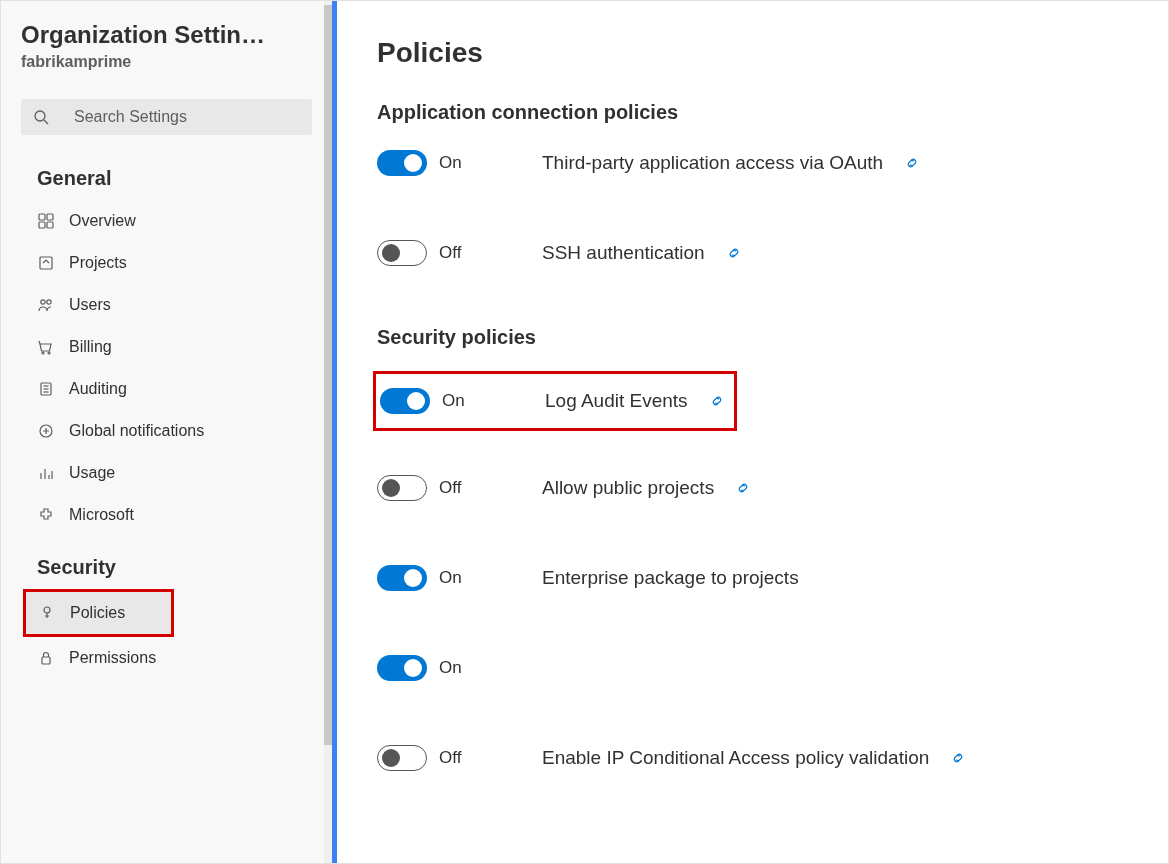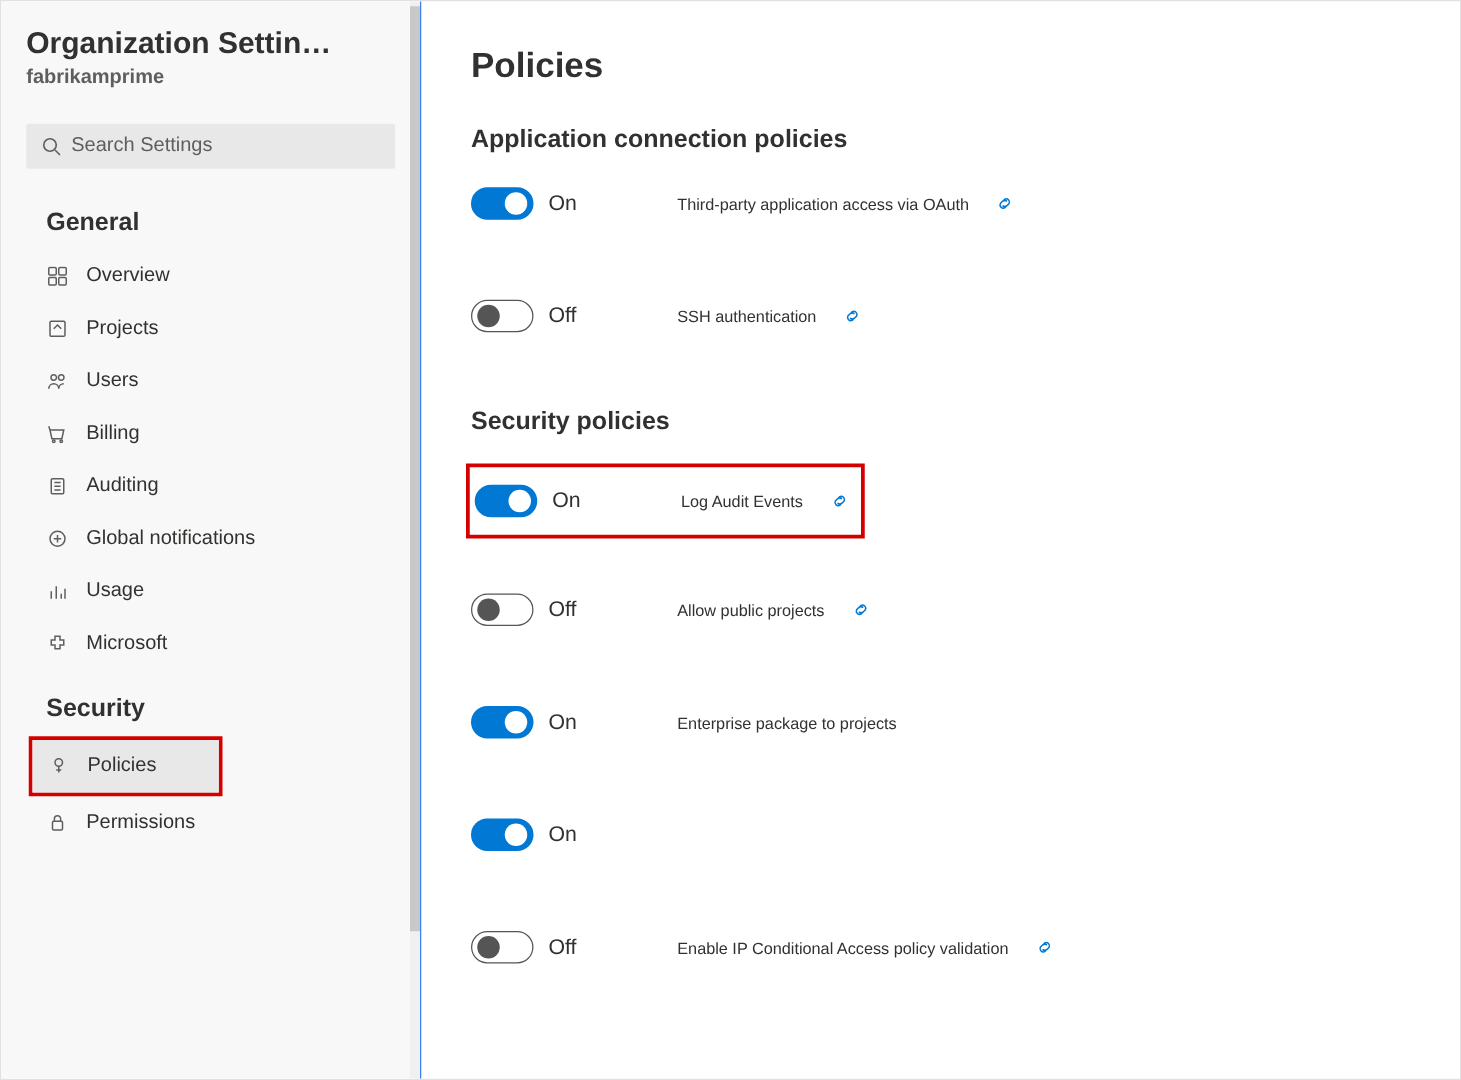--- a/index.html
+++ b/index.html
@@ -11,21 +11,21 @@
     background: #fff;
     display: flex;
     height: 864px;
     width: 1169px;
     overflow: hidden;
     border: 1px solid #e1e1e1;
   }
   .sidebar {
     width: 336px;
     background: #f8f8f8;
-    border-right: 1px solid #3b82f6;
+    border-right: 5px solid #3b82f6;
     padding: 20px 0 0 0;
     position: relative;
     overflow-y: auto;
   }
   .sidebar-scrollbar {
     position: absolute;
     right: 0;
     top: 0;
     width: 8px;
     height: 100%;
@@ -66,20 +66,21 @@
     border-radius: 2px;
   }
   .search-box input {
     border: none;
     background: transparent;
     font-size: 16px;
     color: #605e5c;
     outline: none;
     flex: 1;
     padding-left: 8px;
+    margin-left: 17px;
   }
   .search-box input::placeholder { color: #605e5c; }
   .search-icon { color: #605e5c; }
   .section-header {
     font-size: 20px;
     font-weight: 600;
     padding: 20px 20px 10px 36px;
     color: #323130;
   }
   .nav-item {
@@ -168,21 +169,21 @@
   }
   .toggle.off .knob {
     background: #555;
     left: 4px;
   }
   .toggle-label {
     font-size: 17px;
     color: #323130;
   }
   .policy-name {
-    font-size: 13px;
+    font-size: 19px;
     color: #323130;
     display: flex;
     align-items: center;
     gap: 22px;
   }
   .link-icon {
     color: #0078d4;
     font-size: 13px;
     display: inline-flex;
   }

